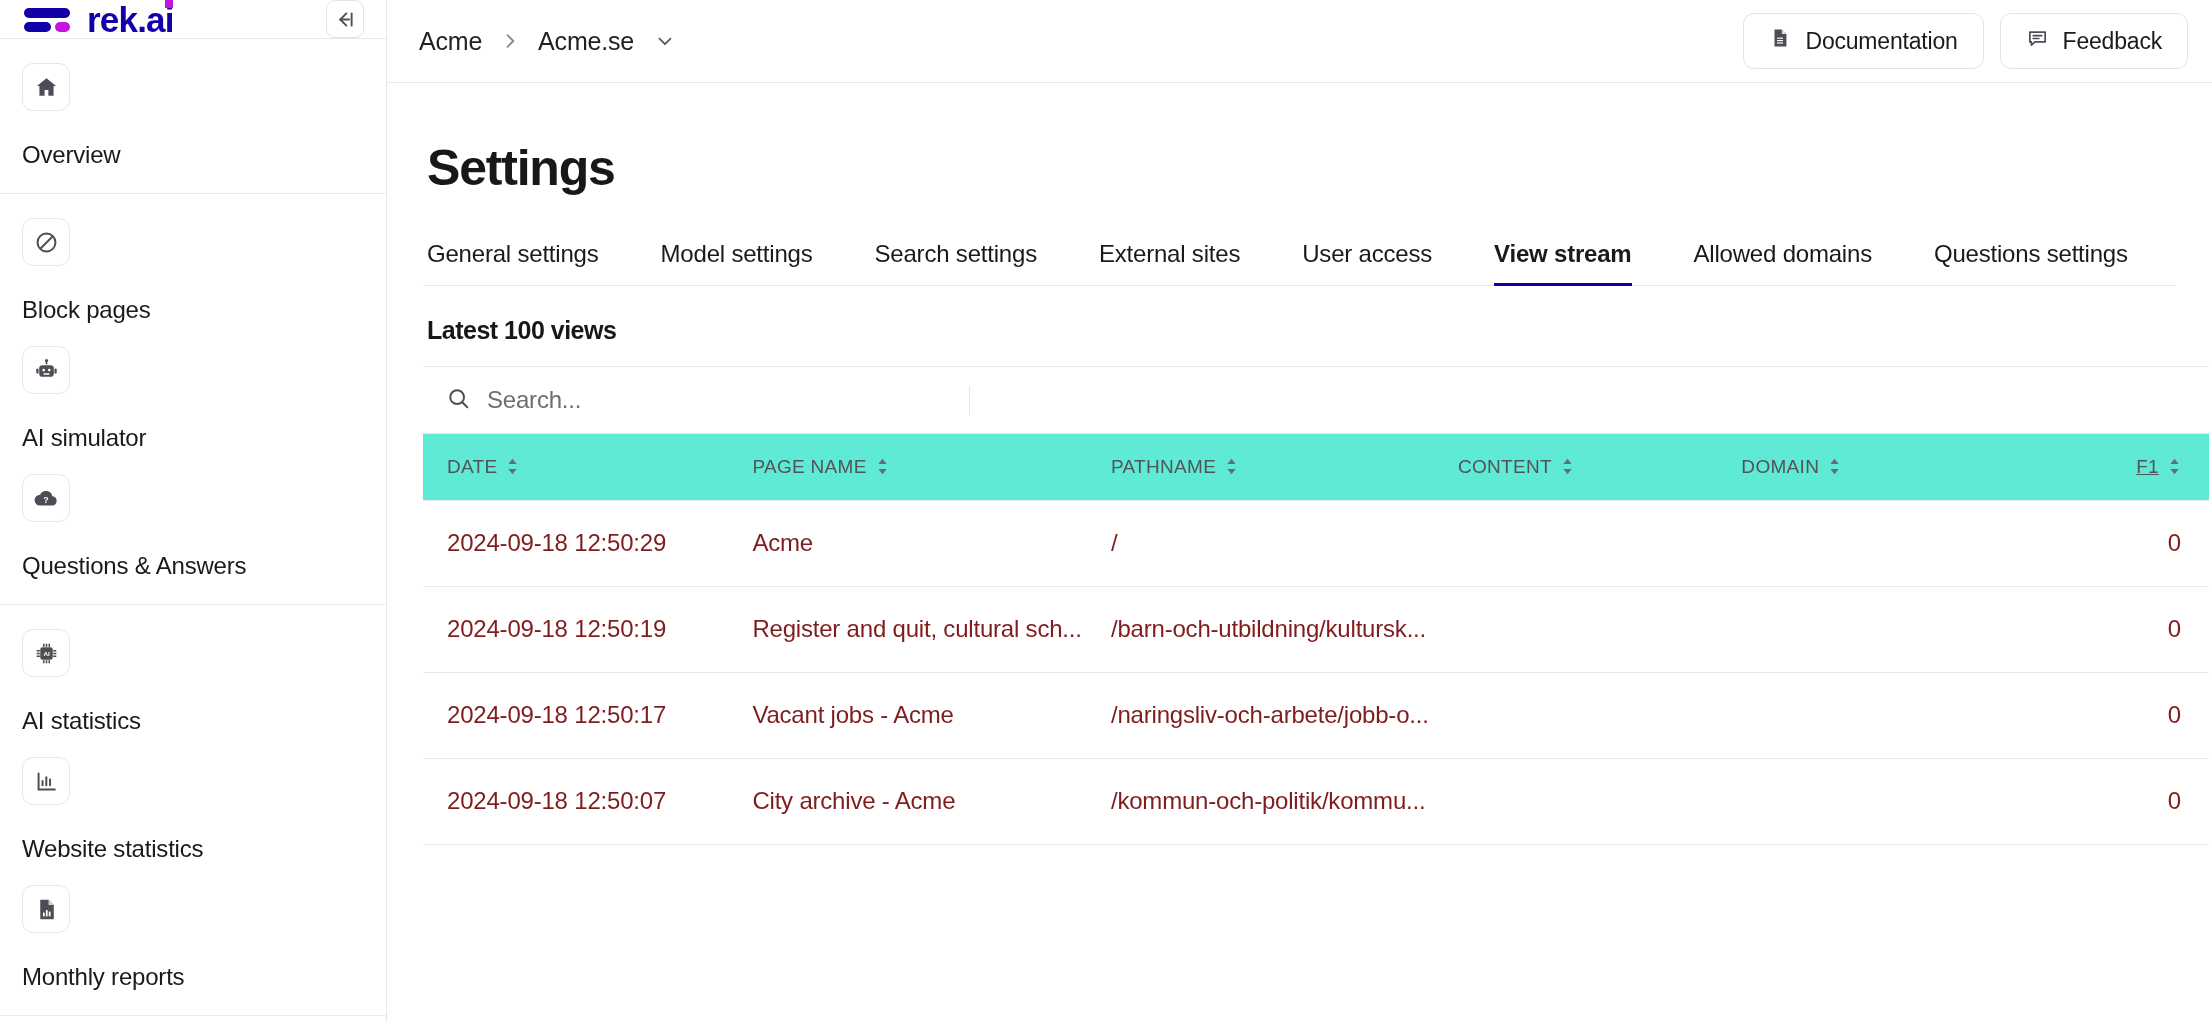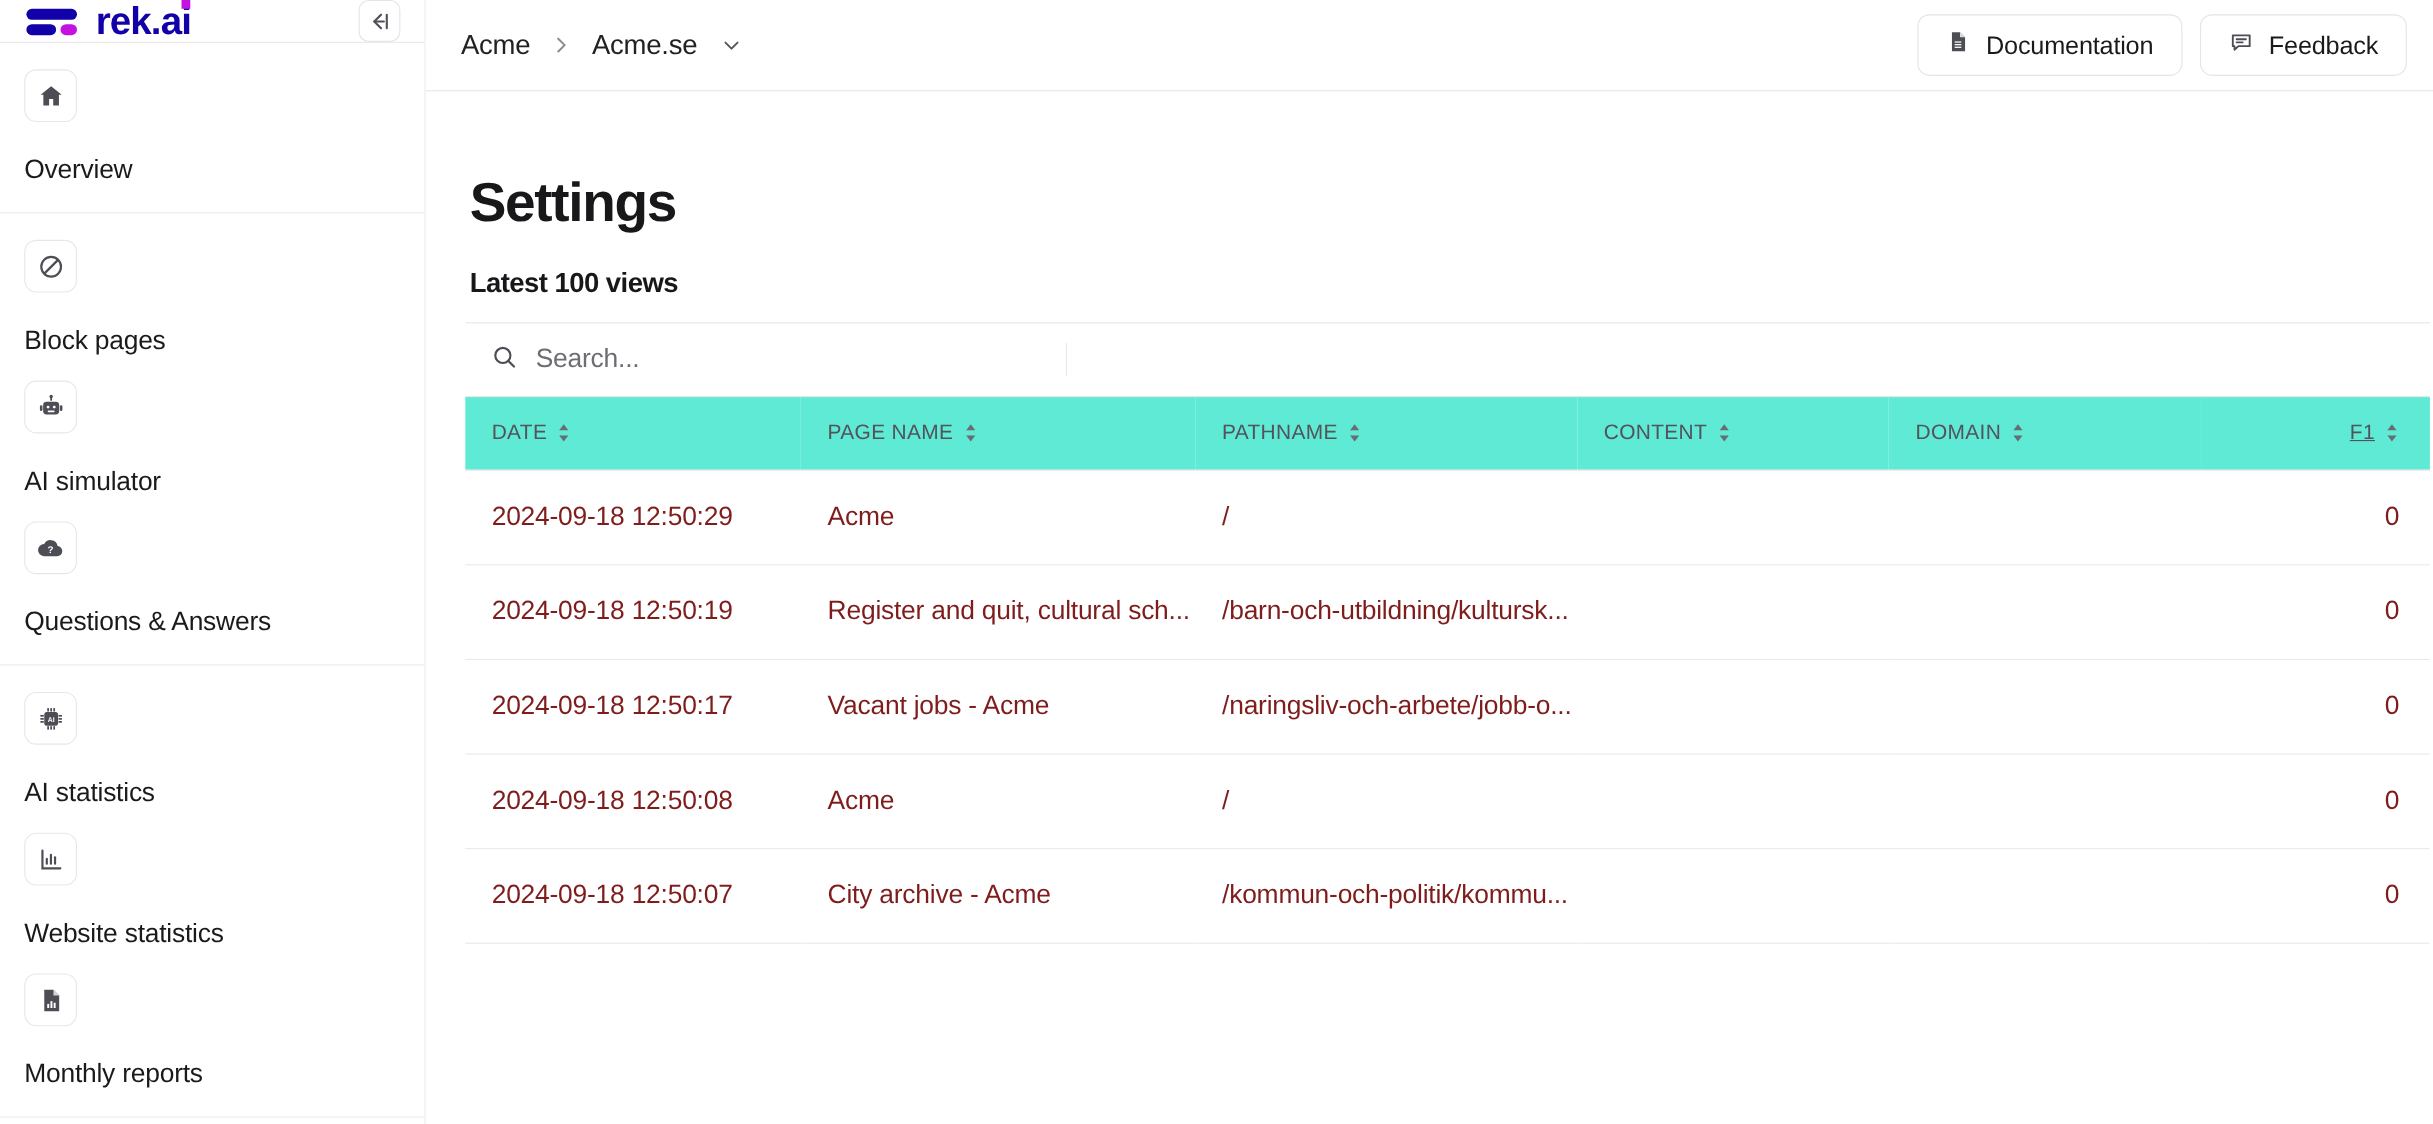--- a/index.html
+++ b/index.html
@@ -74,21 +74,21 @@
   .nav-item .label {
     font-size: 24px; color: #1a1a1a; letter-spacing: -0.2px;
     white-space: nowrap;
   }
   .nav-item.active { background: #f6e7fd; }
   .nav-item.active .label { color: #1200a8; }
   .nav-item.active .ico-box { border-color: #1200a8; border-width: 1.6px; }
   .ext-ico { margin-left: auto; margin-right: 24px; display: flex; }
 
   
-  .main { flex: 1; display: flex; flex-direction: column; min-width: 0; background:#fff;gap:16px; }
+  .main { flex: 1; display: flex; flex-direction: column; min-width: 0; background:#fff; }
   .topbar {
     height: 83px; min-height: 83px;
     border-bottom: 1px solid #e7e7ea;
     display: flex; align-items: center;
     padding: 0 24px 0 32px;
     background: #fff;
   }
   .crumbs { display: flex; align-items: center; gap: 18px; }
   .crumb { font-size: 25px; color: #222; letter-spacing: -0.2px; cursor: pointer; }
   .crumb-sep { display: flex; align-items: center; }
@@ -364,20 +364,30 @@
             </svg>
           </span>
           <span>Feedback</span>
         </div>
       </div>
     </header>
 
     <div class="content">
       <h1 class="page-title">Settings</h1>
 
+      <div class="tabs">
+        <div class="tab">General settings</div>
+        <div class="tab">Model settings</div>
+        <div class="tab">Search settings</div>
+        <div class="tab">External sites</div>
+        <div class="tab">User access</div>
+        <div class="tab active">View stream</div>
+        <div class="tab">Allowed domains</div>
+        <div class="tab">Questions settings</div>
+      </div>
 
       <h2 class="section-title">Latest 100 views</h2>
 
       <div class="table-wrap">
 
         <div class="search-row">
           <div class="search-cell">
             <span>
               <svg width="25" height="25" viewBox="0 0 24 24" fill="none" stroke="#4d4d55" stroke-width="1.9" stroke-linecap="round">
                 <circle cx="10.7" cy="10.7" r="6.6"></circle>
@@ -479,28 +489,20 @@
             </tr>
             <tr>
               <td>2024-09-18 12:50:17</td>
               <td>Vacant jobs - Acme</td>
               <td>/naringsliv-och-arbete/jobb-o...</td>
               <td></td>
               <td></td>
               <td class="num">0</td>
             </tr>
             <tr>
-              <td>2024-09-18 12:50:08</td>
-              <td>Acme</td>
-              <td>/</td>
-              <td></td>
-              <td></td>
-              <td class="num">0</td>
-            </tr>
-            <tr>
               <td>2024-09-18 12:50:07</td>
               <td>City archive - Acme</td>
               <td>/kommun-och-politik/kommu...</td>
               <td></td>
               <td></td>
               <td class="num">0</td>
             </tr>
           </tbody>
         </table>
 

